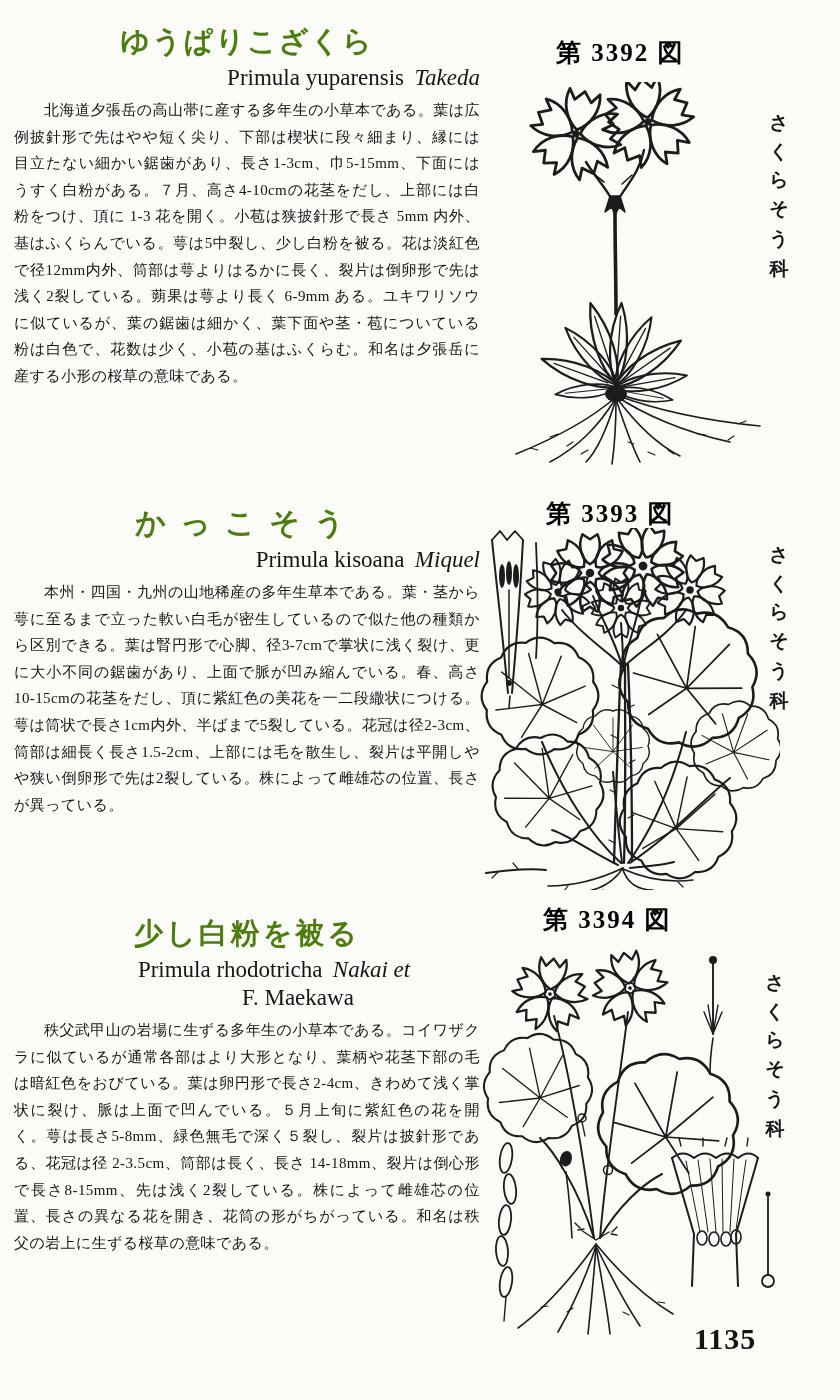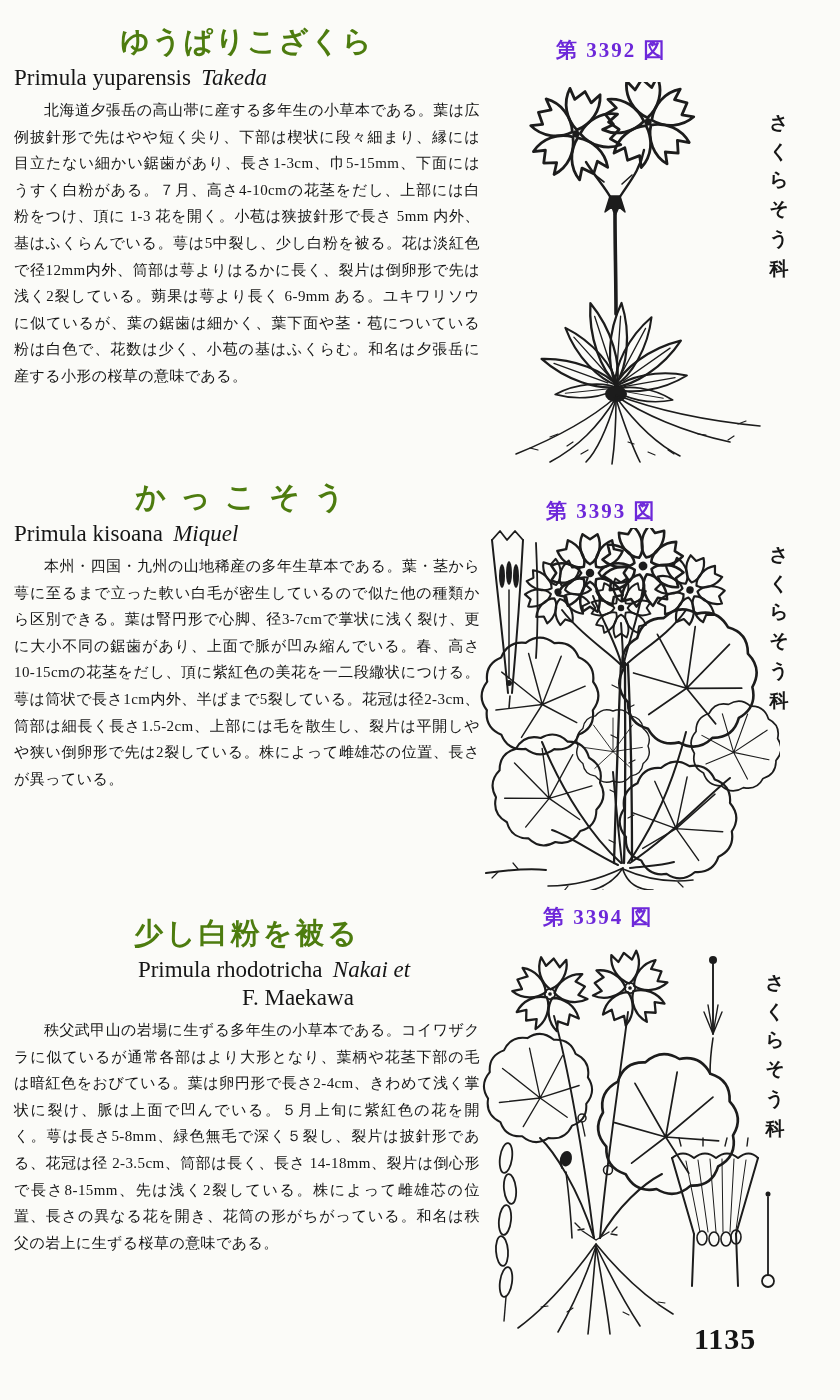--- a/index.html
+++ b/index.html
@@ -9,31 +9,31 @@
     font-family:"Liberation Serif","DejaVu Serif",serif;
   }
   .entry { position:absolute; left:14px; width:466px; }
   .entry-title {
     margin:0; text-align:center; font-weight:bold; color:#4d7c0f;
     font-family:"Liberation Sans","DejaVu Sans",sans-serif;
   }
   .t1 { font-size:29px; letter-spacing:2px; }
   .t2 { font-size:30px; letter-spacing:14px; }
   .t3 { font-size:29px; letter-spacing:3px; }
-  .latin { text-align:left; font-size:23px; margin:3px 0 2px; }
+  .latin { text-align:right; font-size:23px; margin:3px 0 2px; }
   .latin .sci { font-style:normal; }
   .latin .author { font-style:italic; margin-left:0.45em; }
   .latin-l1 { text-align:center; padding-left:54px; }
   .latin-l2 { text-align:left; padding-left:228px; margin-top:2px; font-size:23px; }
   .body-text {
     margin:6px 0 0; font-size:15px; line-height:26.6px;
     text-align:justify; text-indent:2em; letter-spacing:0.4px;
   }
   .fig-caption {
-    position:absolute; font-size:21px; font-weight:bold; letter-spacing:2px; color:#6d28d9;
+    position:absolute; font-size:25px; font-weight:bold; letter-spacing:2px; color:#000000;
   }
   .family-label {
     position:absolute; writing-mode:vertical-rl; text-orientation:upright;
     font-size:19px; letter-spacing:7px; font-weight:600; color:#161616;
     font-family:"Liberation Sans","DejaVu Sans",sans-serif;
   }
   .ill { position:absolute; }
   .ink { stroke:#1c1c1c; fill:none; stroke-width:2; stroke-linecap:round; stroke-linejoin:round; }
   .page-number {
     position:absolute; left:694px; top:1322px; font-size:30px; font-weight:bold; letter-spacing:1px;
@@ -45,21 +45,21 @@
 <div class="page">
 
   <section class="entry" style="top:22px">
     <h2 class="entry-title t1">ゆうぱりこざくら</h2>
     <div class="latin">
       <span class="sci">Primula yuparensis</span><span class="author">Takeda</span>
     </div>
     <p class="body-text">北海道夕張岳の高山帯に産する多年生の小草本である。葉は広例披針形で先はやや短く尖り、下部は楔状に段々細まり、縁には目立たない細かい鋸歯があり、長さ1-3cm、巾5-15mm、下面にはうすく白粉がある。７月、高さ4-10cmの花茎をだし、上部には白粉をつけ、頂に 1-3 花を開く。小苞は狭披針形で長さ 5mm 内外、基はふくらんでいる。萼は5中裂し、少し白粉を被る。花は淡紅色で径12mm内外、筒部は萼よりはるかに長く、裂片は倒卵形で先は浅く2裂している。蒴果は萼より長く 6-9mm ある。ユキワリソウに似ているが、葉の鋸歯は細かく、葉下面や茎・苞についている粉は白色で、花数は少く、小苞の基はふくらむ。和名は夕張岳に産する小形の桜草の意味である。</p>
   </section>
 
-  <section class="entry" style="top:477px">
+  <section class="entry" style="top:503px">
     <h2 class="entry-title t2">かっこそう</h2>
     <div class="latin">
       <span class="sci">Primula kisoana</span><span class="author">Miquel</span>
     </div>
     <p class="body-text">本州・四国・九州の山地稀産の多年生草本である。葉・茎から萼に至るまで立った軟い白毛が密生しているので似た他の種類から区別できる。葉は腎円形で心脚、径3-7cmで掌状に浅く裂け、更に大小不同の鋸歯があり、上面で脈が凹み縮んでいる。春、高さ10-15cmの花茎をだし、頂に紫紅色の美花を一二段繖状につける。萼は筒状で長さ1cm内外、半ばまで5裂している。花冠は径2-3cm、筒部は細長く長さ1.5-2cm、上部には毛を散生し、裂片は平開しやや狭い倒卵形で先は2裂している。株によって雌雄芯の位置、長さが異っている。</p>
   </section>
 
   <section class="entry" style="top:914px">
     <h2 class="entry-title t3">少し白粉を被る</h2>
     <div class="latin latin-l1">

